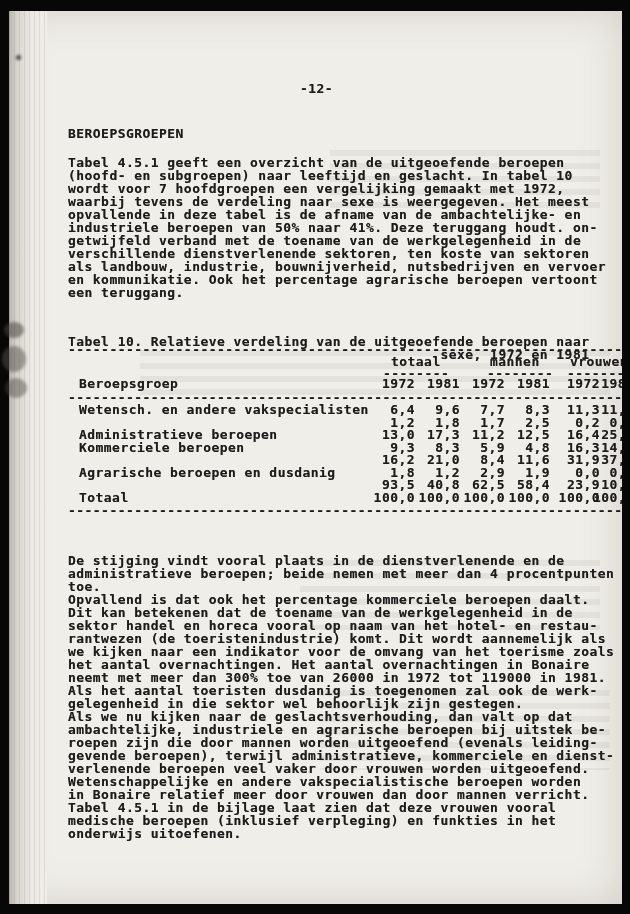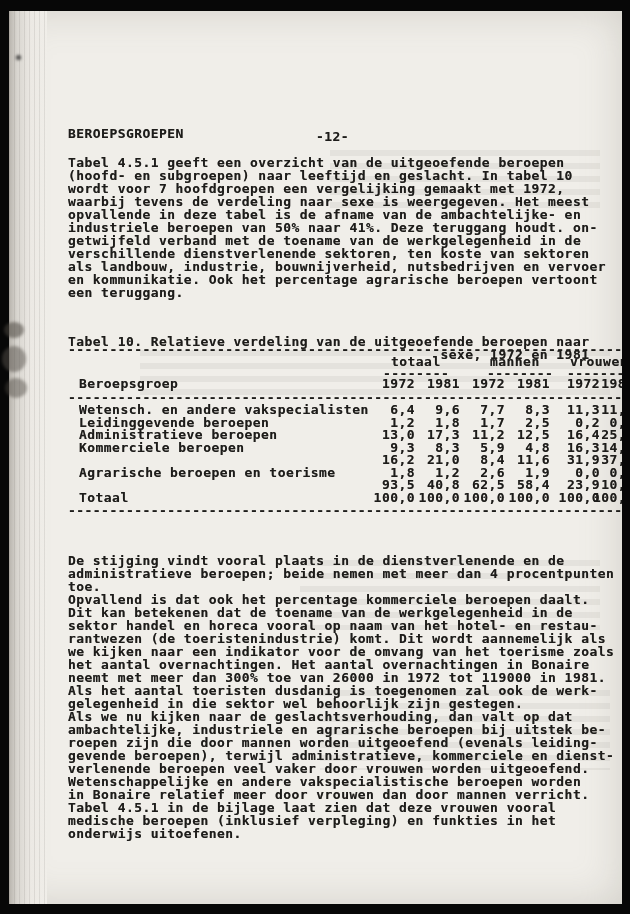--- a/index.html
+++ b/index.html
@@ -57,21 +57,21 @@
 <div class="ghost" style="left:330px;top:150px;width:270px;height:60px;"></div>
 <div class="ghost" style="left:140px;top:350px;width:470px;height:45px;"></div>
 <div class="ghost" style="left:300px;top:560px;width:300px;height:70px;"></div>
 <div class="ghost" style="left:320px;top:690px;width:290px;height:80px;"></div>
 
 <div class="smudge" style="left:4px;top:322px;width:20px;height:16px;background:#4a453e;opacity:.55;"></div>
 <div class="smudge" style="left:2px;top:346px;width:24px;height:26px;background:#55504a;opacity:.5;"></div>
 <div class="smudge" style="left:5px;top:378px;width:22px;height:20px;background:#4a453e;opacity:.45;"></div>
 <div class="smudge" style="left:16px;top:55px;width:5px;height:5px;background:#222;opacity:.8;"></div>
 
-<div class="t" style="left:316px;top:82px;margin-top:48px;">-12-</div>
+<div class="t" style="left:300px;top:82px;">-12-</div>
 <div class="t" style="left:68px;top:127px;">BEROEPSGROEPEN</div>
 <div class="t" style="left:68px;top:156px;">Tabel 4.5.1 geeft een overzicht van de uitgeoefende beroepen
 (hoofd- en subgroepen) naar leeftijd en geslacht. In tabel 10
 wordt voor 7 hoofdgroepen een vergelijking gemaakt met 1972,
 waarbij tevens de verdeling naar sexe is weergegeven. Het meest
 opvallende in deze tabel is de afname van de ambachtelijke- en
 industriele beroepen van 50% naar 41%. Deze teruggang houdt. on-
 getwijfeld verband met de toename van de werkgelegenheid in de
 verschillende dienstverlenende sektoren, ten koste van sektoren
 als landbouw, industrie, bouwnijverheid, nutsbedrijven en vervoer
@@ -110,21 +110,20 @@
 <div class="trow" style="top:403px;">
   <span class="cell lbl">Wetensch. en andere vakspecialisten</span>
   <span class="cell c0">6,4</span>
   <span class="cell c1">9,6</span>
   <span class="cell c2">7,7</span>
   <span class="cell c3">8,3</span>
   <span class="cell c4">11,3</span>
   <span class="cell c5">11,</span>
 </div>
 <div class="trow" style="top:415.5px;">
-  <span class="cell lbl">Leidinggevende beroepen</span>
   <span class="cell c0">1,2</span>
   <span class="cell c1">1,8</span>
   <span class="cell c2">1,7</span>
   <span class="cell c3">2,5</span>
   <span class="cell c4">0,2</span>
   <span class="cell c5">0,</span>
 </div>
 <div class="trow" style="top:428px;">
   <span class="cell lbl">Administratieve beroepen</span>
   <span class="cell c0">13,0</span>
@@ -145,24 +144,24 @@
 </div>
 <div class="trow" style="top:453px;">
   <span class="cell c0">16,2</span>
   <span class="cell c1">21,0</span>
   <span class="cell c2">8,4</span>
   <span class="cell c3">11,6</span>
   <span class="cell c4">31,9</span>
   <span class="cell c5">37,</span>
 </div>
 <div class="trow" style="top:465.5px;">
-  <span class="cell lbl">Agrarische beroepen en toerisme</span>
+  <span class="cell lbl">Agrarische beroepen en dusdanig</span>
   <span class="cell c0">1,8</span>
   <span class="cell c1">1,2</span>
-  <span class="cell c2">2,6</span>
+  <span class="cell c2">2,9</span>
   <span class="cell c3">1,9</span>
   <span class="cell c4">0,0</span>
   <span class="cell c5">0,</span>
 </div>
 <div class="trow" style="top:478px;">
   <span class="cell c0">93,5</span>
   <span class="cell c1">40,8</span>
   <span class="cell c2">62,5</span>
   <span class="cell c3">58,4</span>
   <span class="cell c4">23,9</span>

